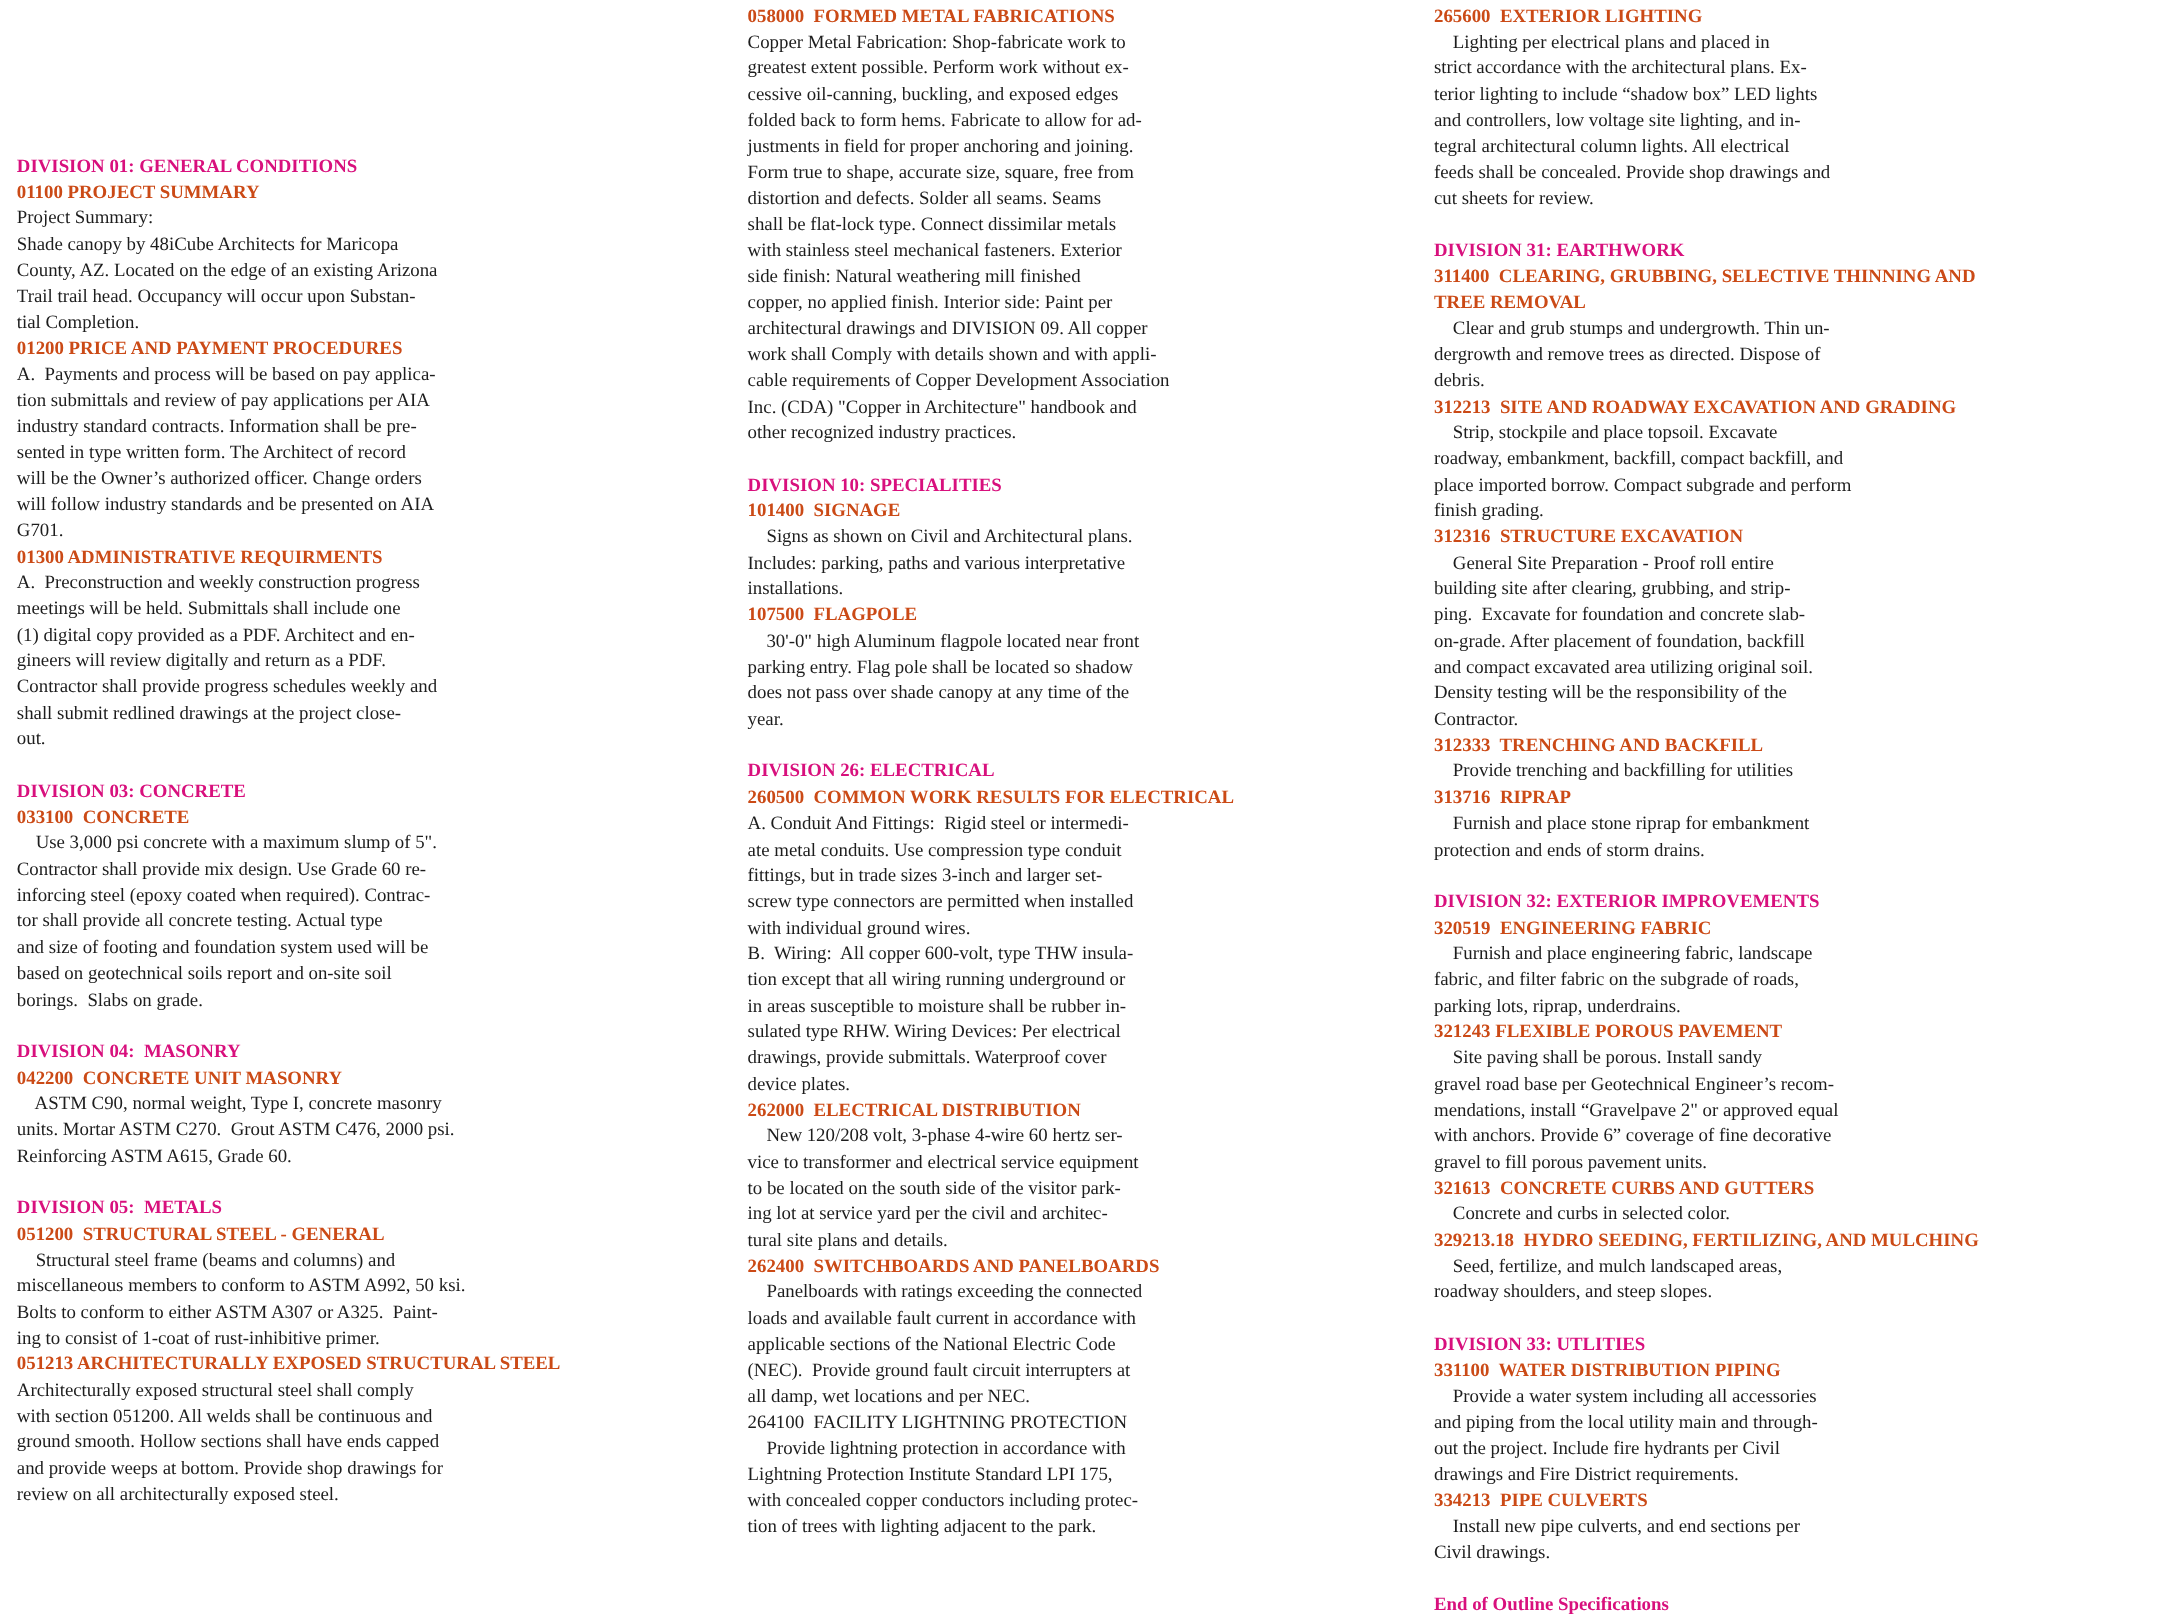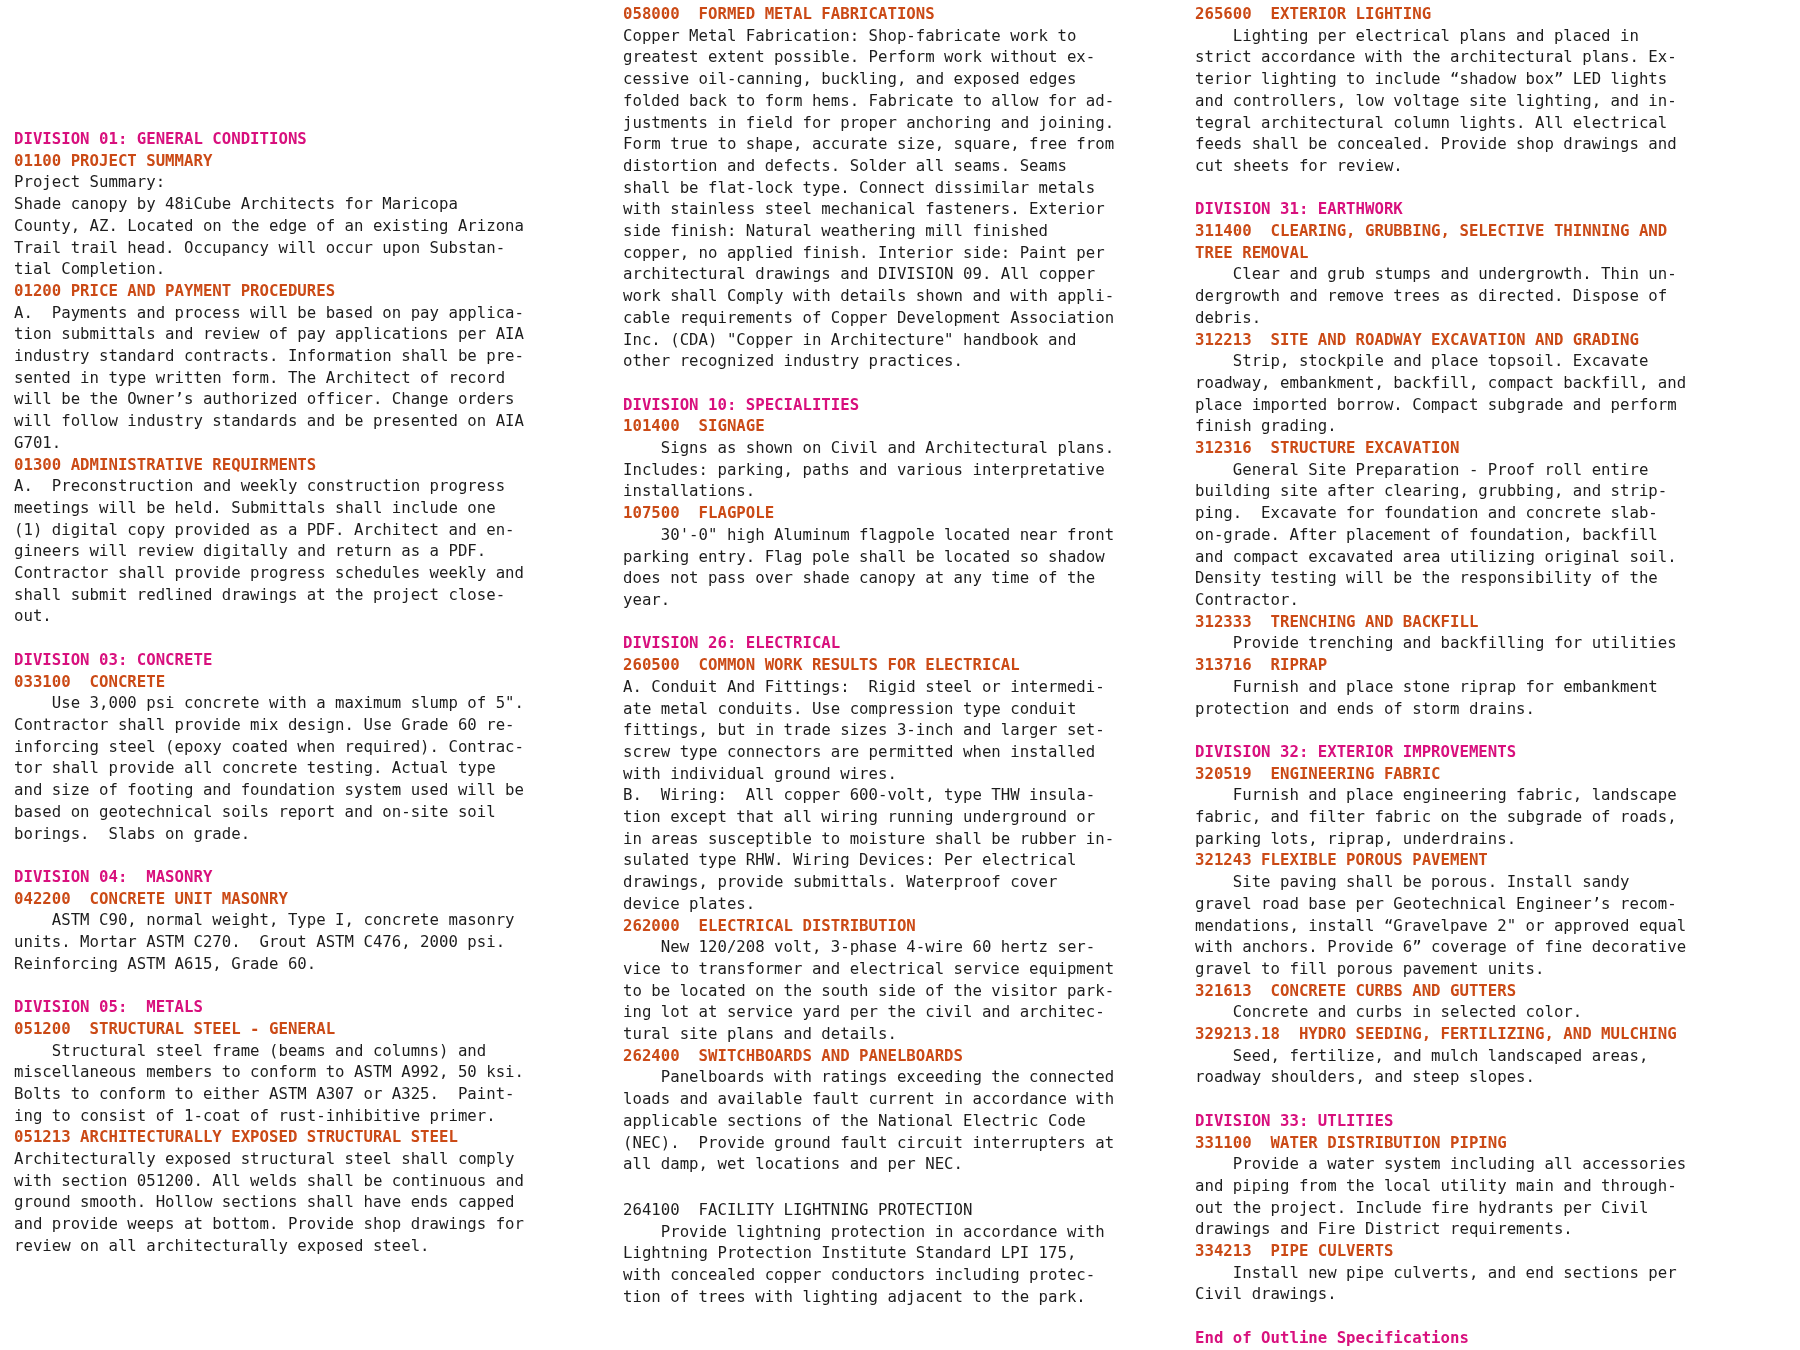--- a/index.html
+++ b/index.html
@@ -26,28 +26,29 @@
     line-height:46px;
     font-weight:bold;
     color:var(--title);
     white-space:pre;
   }
   .col{
     position:absolute;
     font-size:15.7px;
     line-height:21.7px;
     white-space:pre;
+    font-family:Liberation Serif, serif;
   }
   .col-1{left:14px; top:128px; width:585px;}
   .col-2{left:623px; top:3px; width:585px;}
   .col-3{left:1195px; top:3px; width:578px;}
   .ln{white-space:pre; min-height:21.7px;}
   .ln-division{color:var(--division); font-weight:bold;}
   .ln-section{color:var(--section); font-weight:bold;}
-  .ln-plain{color:var(--body);margin-top:24px;}
+  .ln-plain{color:var(--body);}
   .ln-body{color:var(--body);}
 </style>
 </head>
 <body>
 
 <div class="page">
   <div class="doc-title">
   </div>
   <div class="col col-1"><div class="ln ln-division">DIVISION 01: GENERAL CONDITIONS</div><div class="ln ln-section">01100 PROJECT SUMMARY</div><div class="ln ln-body">Project Summary:</div><div class="ln ln-body">Shade canopy by 48iCube Architects for Maricopa</div><div class="ln ln-body">County, AZ. Located on the edge of an existing Arizona</div><div class="ln ln-body">Trail trail head. Occupancy will occur upon Substan-</div><div class="ln ln-body">tial Completion.</div><div class="ln ln-section">01200 PRICE AND PAYMENT PROCEDURES</div><div class="ln ln-body">A.  Payments and process will be based on pay applica-</div><div class="ln ln-body">tion submittals and review of pay applications per AIA</div><div class="ln ln-body">industry standard contracts. Information shall be pre-</div><div class="ln ln-body">sented in type written form. The Architect of record</div><div class="ln ln-body">will be the Owner’s authorized officer. Change orders</div><div class="ln ln-body">will follow industry standards and be presented on AIA</div><div class="ln ln-body">G701.</div><div class="ln ln-section">01300 ADMINISTRATIVE REQUIRMENTS</div><div class="ln ln-body">A.  Preconstruction and weekly construction progress</div><div class="ln ln-body">meetings will be held. Submittals shall include one</div><div class="ln ln-body">(1) digital copy provided as a PDF. Architect and en-</div><div class="ln ln-body">gineers will review digitally and return as a PDF.</div><div class="ln ln-body">Contractor shall provide progress schedules weekly and</div><div class="ln ln-body">shall submit redlined drawings at the project close-</div><div class="ln ln-body">out.</div><div class="ln ln-blank">&nbsp;</div><div class="ln ln-division">DIVISION 03: CONCRETE</div><div class="ln ln-section">033100  CONCRETE</div><div class="ln ln-body">    Use 3,000 psi concrete with a maximum slump of 5".</div><div class="ln ln-body">Contractor shall provide mix design. Use Grade 60 re-</div><div class="ln ln-body">inforcing steel (epoxy coated when required). Contrac-</div><div class="ln ln-body">tor shall provide all concrete testing. Actual type</div><div class="ln ln-body">and size of footing and foundation system used will be</div><div class="ln ln-body">based on geotechnical soils report and on-site soil</div><div class="ln ln-body">borings.  Slabs on grade.</div><div class="ln ln-blank">&nbsp;</div><div class="ln ln-division">DIVISION 04:  MASONRY</div><div class="ln ln-section">042200  CONCRETE UNIT MASONRY</div><div class="ln ln-body">    ASTM C90, normal weight, Type I, concrete masonry</div><div class="ln ln-body">units. Mortar ASTM C270.  Grout ASTM C476, 2000 psi.</div><div class="ln ln-body">Reinforcing ASTM A615, Grade 60.</div><div class="ln ln-blank">&nbsp;</div><div class="ln ln-division">DIVISION 05:  METALS</div><div class="ln ln-section">051200  STRUCTURAL STEEL - GENERAL</div><div class="ln ln-body">    Structural steel frame (beams and columns) and</div><div class="ln ln-body">miscellaneous members to conform to ASTM A992, 50 ksi.</div><div class="ln ln-body">Bolts to conform to either ASTM A307 or A325.  Paint-</div><div class="ln ln-body">ing to consist of 1-coat of rust-inhibitive primer.</div><div class="ln ln-section">051213 ARCHITECTURALLY EXPOSED STRUCTURAL STEEL</div><div class="ln ln-body">Architecturally exposed structural steel shall comply</div><div class="ln ln-body">with section 051200. All welds shall be continuous and</div><div class="ln ln-body">ground smooth. Hollow sections shall have ends capped</div><div class="ln ln-body">and provide weeps at bottom. Provide shop drawings for</div><div class="ln ln-body">review on all architecturally exposed steel.</div></div>
   <div class="col col-2"><div class="ln ln-section">058000  FORMED METAL FABRICATIONS</div><div class="ln ln-body">Copper Metal Fabrication: Shop-fabricate work to</div><div class="ln ln-body">greatest extent possible. Perform work without ex-</div><div class="ln ln-body">cessive oil-canning, buckling, and exposed edges</div><div class="ln ln-body">folded back to form hems. Fabricate to allow for ad-</div><div class="ln ln-body">justments in field for proper anchoring and joining.</div><div class="ln ln-body">Form true to shape, accurate size, square, free from</div><div class="ln ln-body">distortion and defects. Solder all seams. Seams</div><div class="ln ln-body">shall be flat-lock type. Connect dissimilar metals</div><div class="ln ln-body">with stainless steel mechanical fasteners. Exterior</div><div class="ln ln-body">side finish: Natural weathering mill finished</div><div class="ln ln-body">copper, no applied finish. Interior side: Paint per</div><div class="ln ln-body">architectural drawings and DIVISION 09. All copper</div><div class="ln ln-body">work shall Comply with details shown and with appli-</div><div class="ln ln-body">cable requirements of Copper Development Association</div><div class="ln ln-body">Inc. (CDA) "Copper in Architecture" handbook and</div><div class="ln ln-body">other recognized industry practices.</div><div class="ln ln-blank">&nbsp;</div><div class="ln ln-division">DIVISION 10: SPECIALITIES</div><div class="ln ln-section">101400  SIGNAGE</div><div class="ln ln-body">    Signs as shown on Civil and Architectural plans.</div><div class="ln ln-body">Includes: parking, paths and various interpretative</div><div class="ln ln-body">installations.</div><div class="ln ln-section">107500  FLAGPOLE</div><div class="ln ln-body">    30'-0" high Aluminum flagpole located near front</div><div class="ln ln-body">parking entry. Flag pole shall be located so shadow</div><div class="ln ln-body">does not pass over shade canopy at any time of the</div><div class="ln ln-body">year.</div><div class="ln ln-blank">&nbsp;</div><div class="ln ln-division">DIVISION 26: ELECTRICAL</div><div class="ln ln-section">260500  COMMON WORK RESULTS FOR ELECTRICAL</div><div class="ln ln-body">A. Conduit And Fittings:  Rigid steel or intermedi-</div><div class="ln ln-body">ate metal conduits. Use compression type conduit</div><div class="ln ln-body">fittings, but in trade sizes 3-inch and larger set-</div><div class="ln ln-body">screw type connectors are permitted when installed</div><div class="ln ln-body">with individual ground wires.</div><div class="ln ln-body">B.  Wiring:  All copper 600-volt, type THW insula-</div><div class="ln ln-body">tion except that all wiring running underground or</div><div class="ln ln-body">in areas susceptible to moisture shall be rubber in-</div><div class="ln ln-body">sulated type RHW. Wiring Devices: Per electrical</div><div class="ln ln-body">drawings, provide submittals. Waterproof cover</div><div class="ln ln-body">device plates.</div><div class="ln ln-section">262000  ELECTRICAL DISTRIBUTION</div><div class="ln ln-body">    New 120/208 volt, 3-phase 4-wire 60 hertz ser-</div><div class="ln ln-body">vice to transformer and electrical service equipment</div><div class="ln ln-body">to be located on the south side of the visitor park-</div><div class="ln ln-body">ing lot at service yard per the civil and architec-</div><div class="ln ln-body">tural site plans and details.</div><div class="ln ln-section">262400  SWITCHBOARDS AND PANELBOARDS</div><div class="ln ln-body">    Panelboards with ratings exceeding the connected</div><div class="ln ln-body">loads and available fault current in accordance with</div><div class="ln ln-body">applicable sections of the National Electric Code</div><div class="ln ln-body">(NEC).  Provide ground fault circuit interrupters at</div><div class="ln ln-body">all damp, wet locations and per NEC.</div><div class="ln ln-plain">264100  FACILITY LIGHTNING PROTECTION</div><div class="ln ln-body">    Provide lightning protection in accordance with</div><div class="ln ln-body">Lightning Protection Institute Standard LPI 175,</div><div class="ln ln-body">with concealed copper conductors including protec-</div><div class="ln ln-body">tion of trees with lighting adjacent to the park.</div></div>

